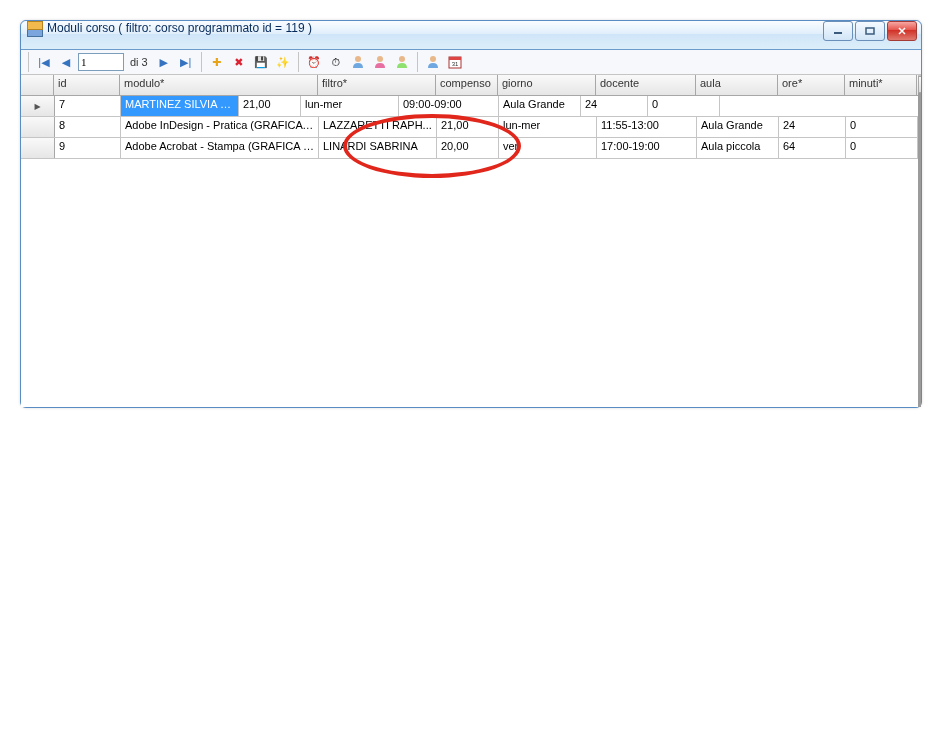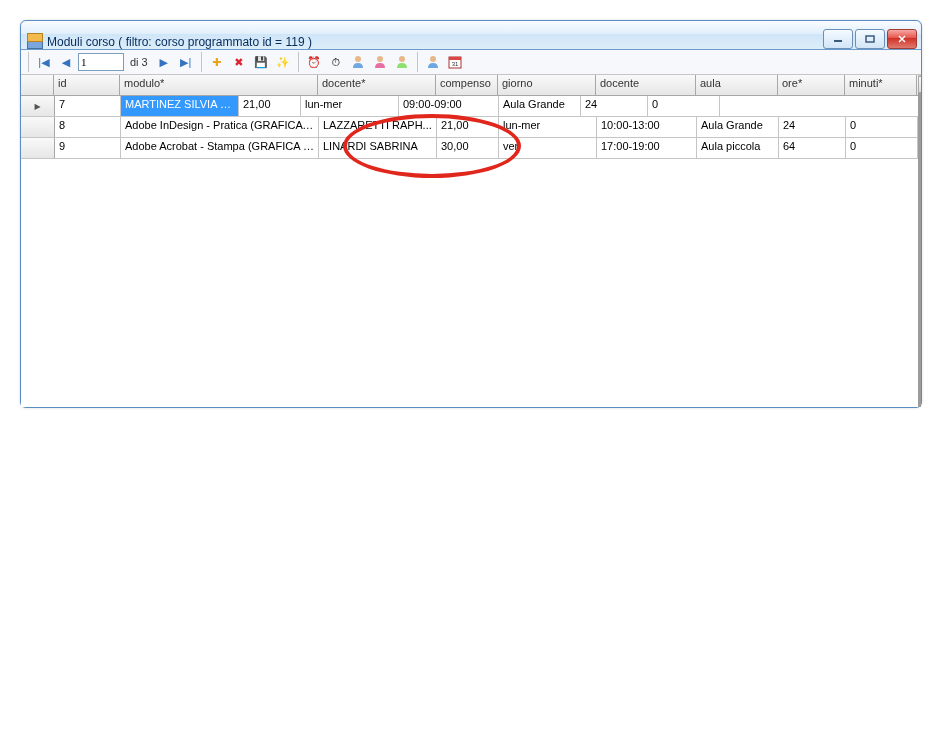--- a/index.html
+++ b/index.html
@@ -1,17 +1,17 @@
 <!DOCTYPE html>
 <html><head>
 <meta charset="utf-8">
 <style>
 body{margin:0;font:11px Tahoma,Arial,sans-serif;background:#fff;padding:20px}
 .window{width:900px;border:1px solid #5a8cc4;border-radius:6px;background:#eaf3fb;box-shadow:0 0 3px rgba(0,0,0,.15);position:relative}
-.titlebar{height:28px;background:linear-gradient(#f9fcff,#e1effb 45%,#cfe5f8 46%,#dceef9);border-bottom:1px solid #6b9bcb;border-radius:6px 6px 0 0;display:flex;align-items:flex-end;padding:0 4px 0 6px}
+.titlebar{height:28px;background:linear-gradient(#f9fcff,#e1effb 45%,#cfe5f8 46%,#dceef9);border-bottom:1px solid #6b9bcb;border-radius:6px 6px 0 0;display:flex;align-items:flex-start;padding:0 4px 0 6px}
 .app-icon{width:16px;height:16px;margin-right:4px;display:flex;flex-direction:column}
 .ai-top{height:8px;background:#f2b94c;border:1px solid #b5841f}
 .ai-bot{height:6px;background:#7aa6dd;border:1px solid #46719f;border-top:0}
 .title{color:#062a5a;font-size:12px}
 .win-btns{margin-left:auto;display:flex;gap:2px}
 .win-btn{width:28px;height:18px;border:1px solid #6a8fb8;border-radius:3px;background:linear-gradient(#f5faff,#d2e5f7);display:flex;align-items:center;justify-content:center}
 .win-btn.close{background:linear-gradient(#f6a7a3,#e5534a 45%,#d13127 46%,#e07a6f);border-color:#a43b34}
 .win-btn svg{width:10px;height:8px}
 .toolbar{height:24px;background:#f6f8fb;border-bottom:1px solid #c5c5c5;display:flex;align-items:center;padding:0 4px;gap:2px}
 .sep{width:1px;height:20px;background:#c5c5c5;margin:0 3px}
@@ -116,21 +116,21 @@
   </div>
 
   <div class="content">
 
     <div class="grid-area">
 
       <div class="headers">
         <div class="hcell row-sel"></div>
         <div class="hcell c-id">id</div>
         <div class="hcell c-mod">modulo*</div>
-        <div class="hcell c-doc">docente*</div>
+        <div class="hcell c-doc">filtro*</div>
         <div class="hcell c-comp">compenso</div>
         <div class="hcell c-gio">giorno</div>
         <div class="hcell c-ora">docente</div>
         <div class="hcell c-aula">aula</div>
         <div class="hcell c-ore">ore*</div>
         <div class="hcell c-min">minuti*</div>
       </div>
 
       <div id="rows-container">
           <div class="row">
@@ -144,31 +144,31 @@
             <div class="cell c-ore">24</div>
             <div class="cell c-min">0</div>
           </div>
           <div class="row">
             <div class="row-sel-cell"></div>
             <div class="cell c-id">8</div>
             <div class="cell c-mod">Adobe InDesign - Pratica (GRAFICA E...</div>
             <div class="cell c-doc">LAZZARETTI RAPH...</div>
             <div class="cell c-comp">21,00</div>
             <div class="cell c-gio">lun-mer</div>
-            <div class="cell c-ora">10:00-13:00</div>
+            <div class="cell c-ora">11:55-13:00</div>
             <div class="cell c-aula">Aula Grande</div>
             <div class="cell c-ore">24</div>
             <div class="cell c-min">0</div>
           </div>
           <div class="row">
             <div class="row-sel-cell"></div>
             <div class="cell c-id">9</div>
             <div class="cell c-mod">Adobe Acrobat - Stampa (GRAFICA E...</div>
             <div class="cell c-doc">LINARDI SABRINA</div>
-            <div class="cell c-comp">30,00</div>
+            <div class="cell c-comp">20,00</div>
             <div class="cell c-gio">ven</div>
             <div class="cell c-ora">17:00-19:00</div>
             <div class="cell c-aula">Aula piccola</div>
             <div class="cell c-ore">64</div>
             <div class="cell c-min">0</div>
           </div>
         </div>
 
     </div>
 

